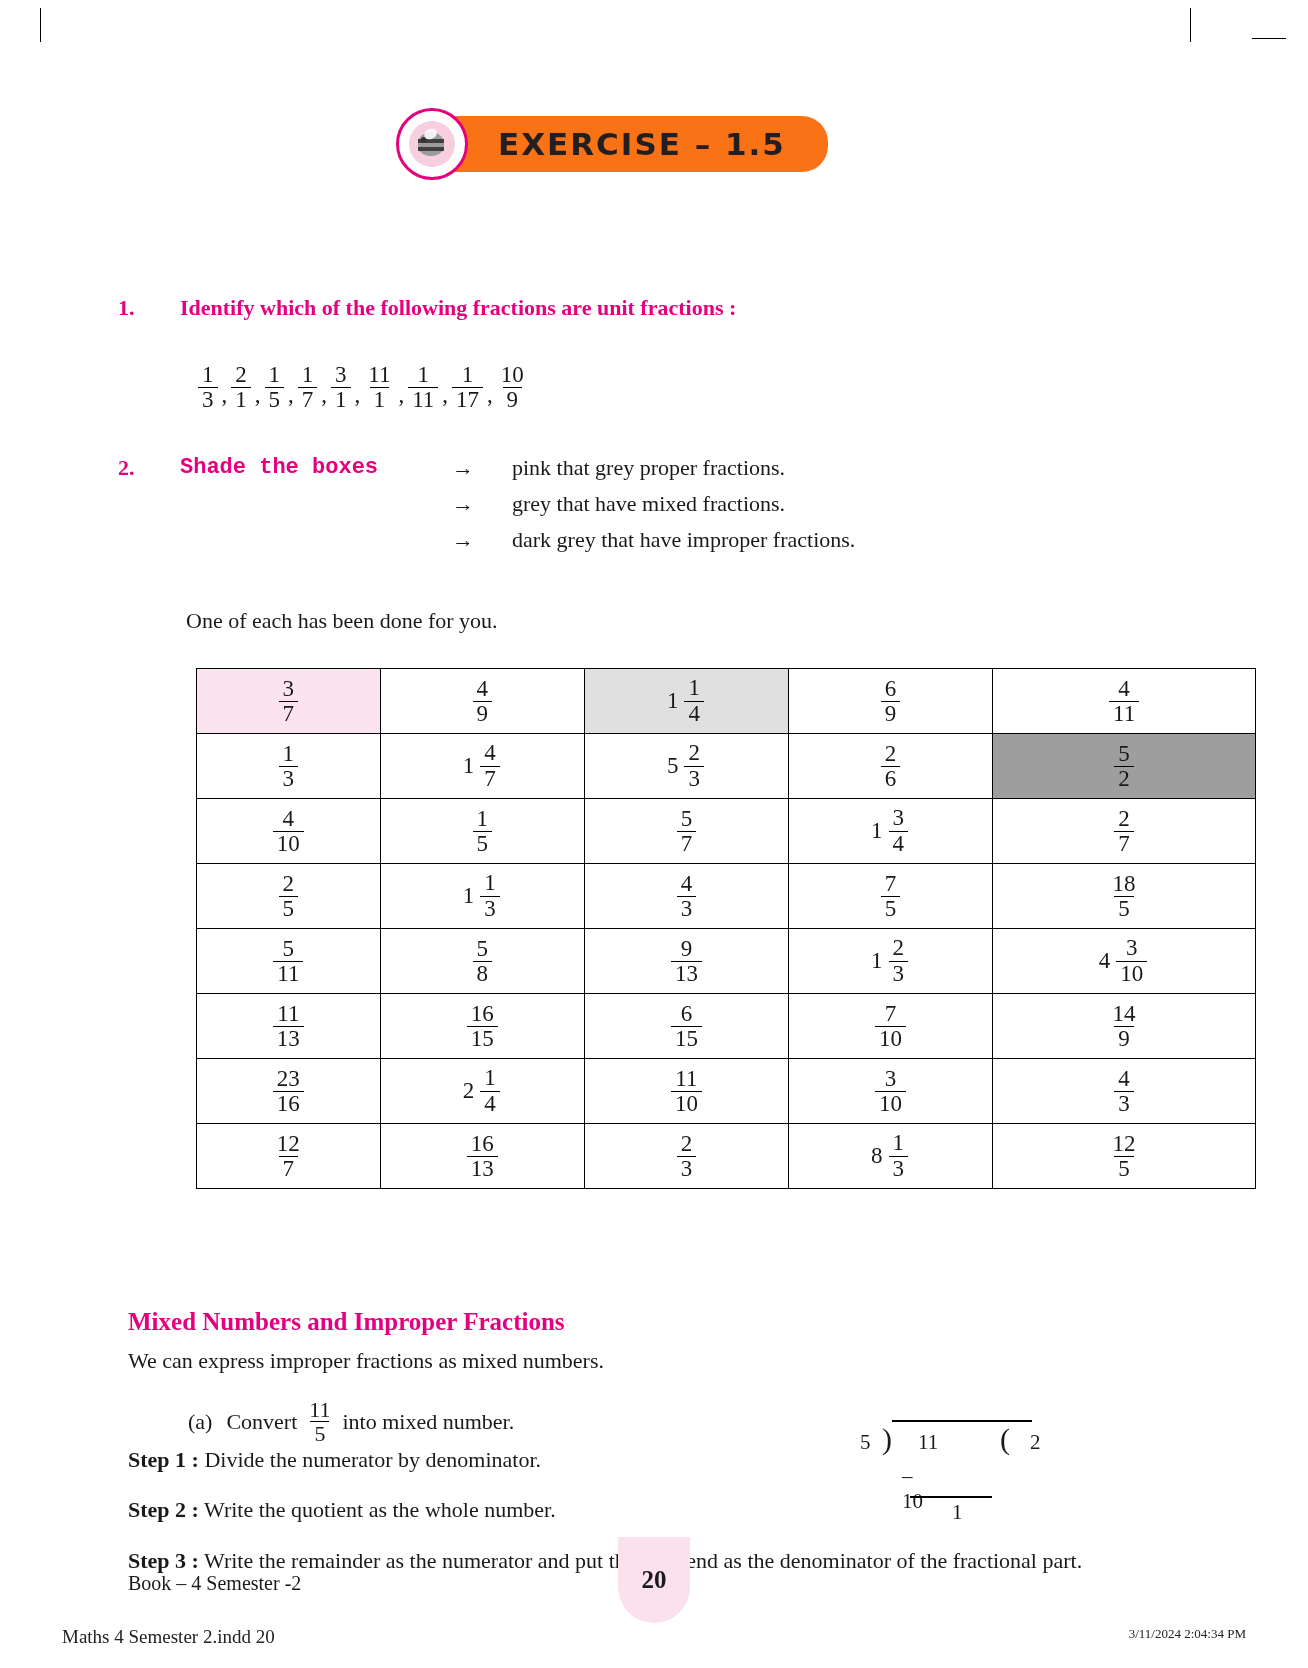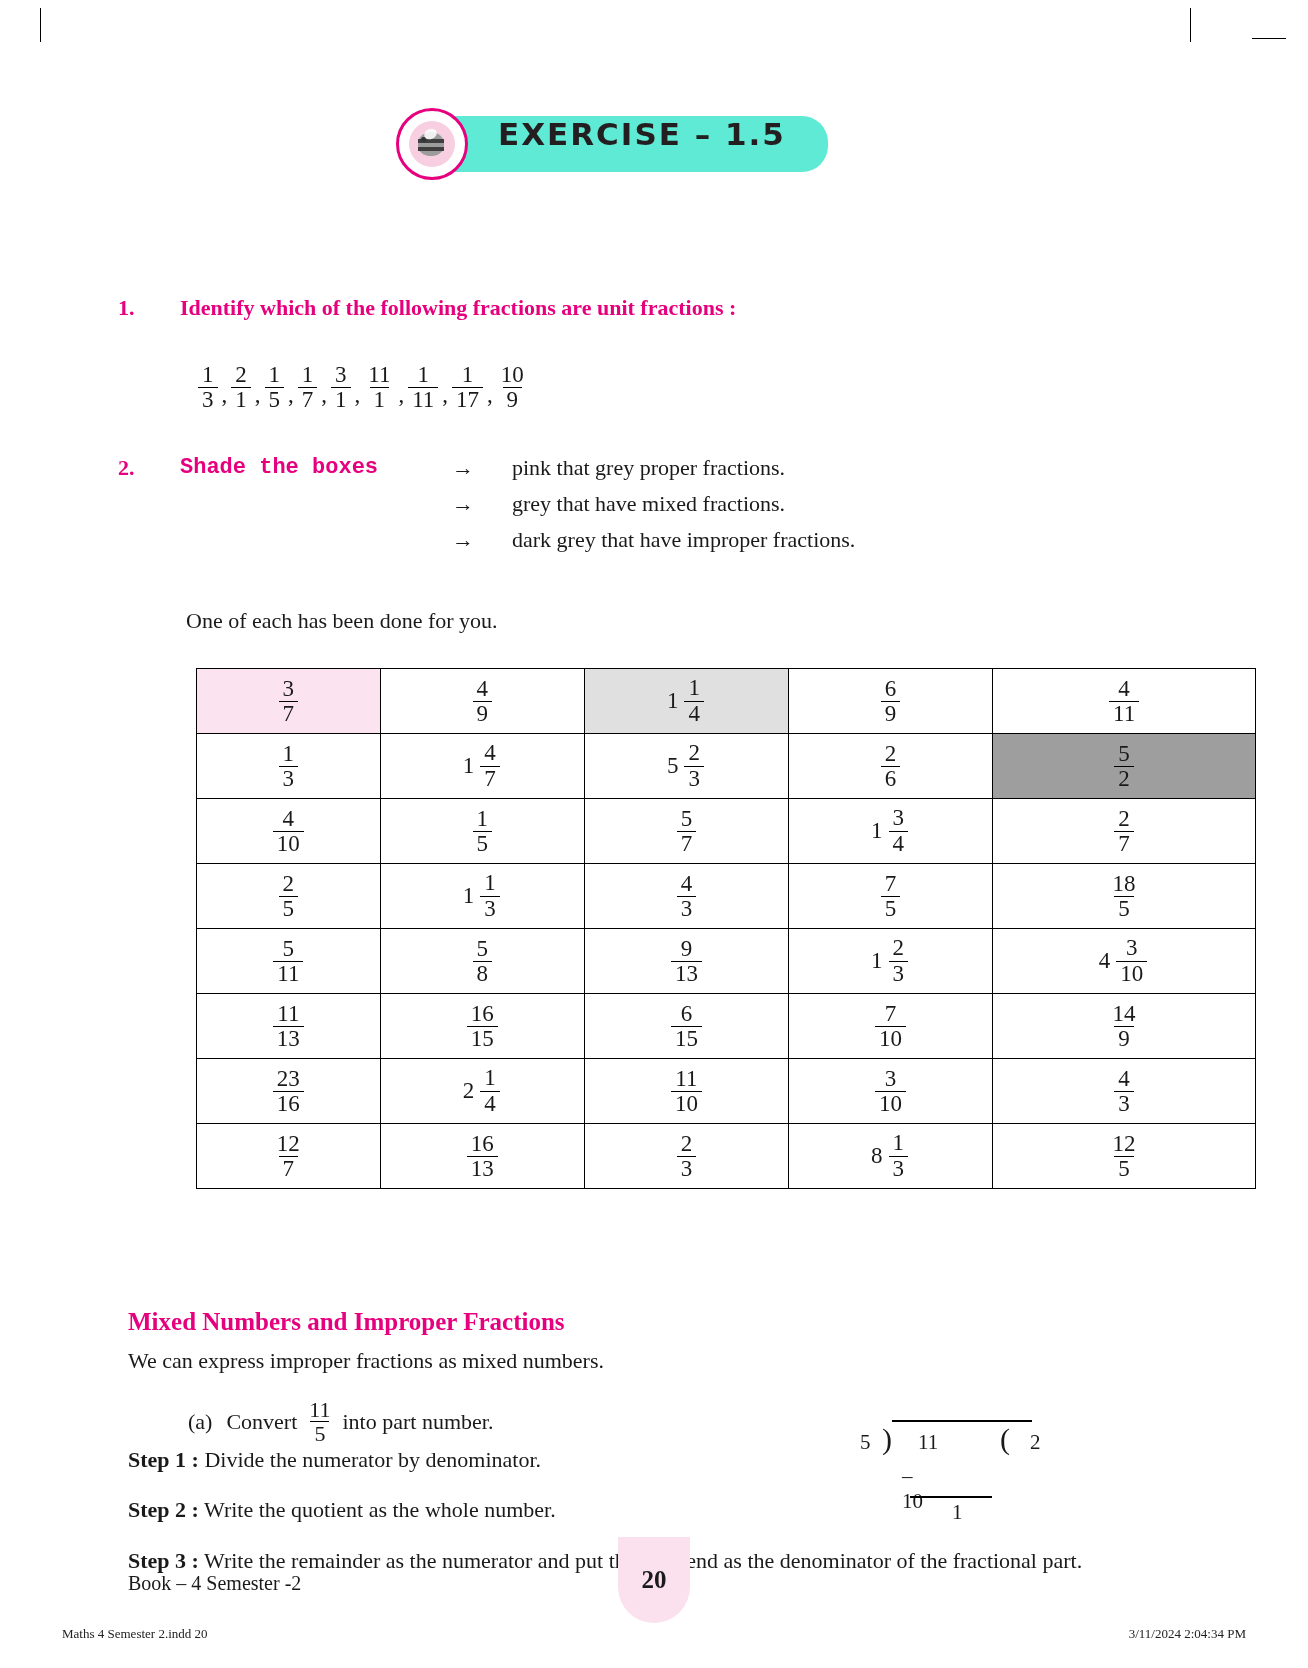--- a/index.html
+++ b/index.html
@@ -6,21 +6,21 @@
   body{width:1308px;height:1668px;position:relative;font-family:"Liberation Serif",serif;color:#1a1a1a;}
   .page{position:absolute;inset:0;}
 
   
   .crop{position:absolute;background:#000;}
   .crop.v{width:1px;height:34px;}
   .crop.h{height:1px;width:34px;}
 
   
   .banner-wrap{position:absolute;left:396px;top:108px;display:flex;align-items:center;}
-  .banner{background:#5eead4;border-radius:26px;height:56px;display:flex;padding:0 42px 0 86px;margin-left:-56px;}
+  .banner{background:#f97316;border-radius:26px;height:56px;display:flex;align-items:center;padding:0 42px 0 86px;margin-left:-56px;}
   .banner-title{font-family:"DejaVu Sans",sans-serif;font-weight:bold;font-size:31px;letter-spacing:2px;color:#231f20;}
   .bee{position:relative;z-index:3;width:66px;height:66px;border-radius:50%;background:#fff;border:3px solid #e6007e;display:flex;align-items:center;justify-content:center;overflow:hidden;}
   .bee-inner{width:46px;height:46px;border-radius:50%;background:#f7cfe0;position:relative;}
   .bee-body{position:absolute;left:9px;top:11px;width:26px;height:24px;border-radius:50% 50% 45% 45%;background:#9c9c9c;}
   .bee-stripe{position:absolute;background:#3f3f3f;width:26px;height:4px;left:9px;}
   .bee-wing{position:absolute;width:13px;height:10px;border-radius:50%;background:#fff;opacity:.85;top:8px;left:15px;transform:rotate(-20deg);}
   .bee-eye{position:absolute;width:5px;height:5px;background:#333;border-radius:50%;top:16px;left:12px;}
 
   
   .q{position:absolute;font-size:22px;}
@@ -66,21 +66,21 @@
   .div-dividend{position:absolute;left:58px;top:10px;}
   .div-quot-paren{position:absolute;left:140px;top:4px;font-size:30px;line-height:1;transform:scaleX(-1);}
   .div-quot{position:absolute;left:170px;top:10px;}
   .div-sub{position:absolute;left:42px;top:44px;}
   .div-line2{position:absolute;left:50px;top:76px;width:82px;height:2px;background:#000;}
   .div-rem{position:absolute;left:92px;top:80px;}
 
   
   #footer-left{position:absolute;left:128px;top:1572px;font-size:20px;}
   #page-badge{position:absolute;left:618px;top:1537px;width:72px;height:86px;background:#fbe0ee;border-radius:0 0 36px 36px;display:flex;align-items:center;justify-content:center;font-weight:bold;font-size:25px;}
-  #footer-file{position:absolute;left:62px;top:1626px;font-size:13px;color:#222;}
+  #footer-file{position:absolute;left:62px;top:1626px;font-size:19px;color:#222;}
   #footer-date{position:absolute;right:62px;top:1626px;font-size:13px;color:#222;text-align:right;}
 </style>
 </head>
 <body>
 
 <div class="page">
 
   <div class="crop v" style="left:40px;top:8px;"></div>
   <div class="crop v" style="left:1190px;top:8px;"></div>
   <div class="crop h" style="left:1252px;top:38px;"></div>
@@ -452,21 +452,21 @@
   <div id="mixed-sub">We can express improper fractions as mixed numbers.</div>
 
   <div id="conv-line">
     <span>(a)</span>
     <span style="width:14px;"></span>
     <span>Convert</span>
     <span class="fr" style="margin:0 8px;">
       <span class="num">11</span>
       <span class="den">5</span>
     </span>
-    <span>into part number.</span>
+    <span>into mixed number.</span>
   </div>
 
   <div class="step" style="left:128px;top:1447px;">
     <b>Step 1 :</b>
     <span>Divide the numerator by denominator.</span>
   </div>
   <div class="step" style="left:128px;top:1497px;">
     <b>Step 2 :</b>
     <span>Write the quotient as the whole number.</span>
   </div>

